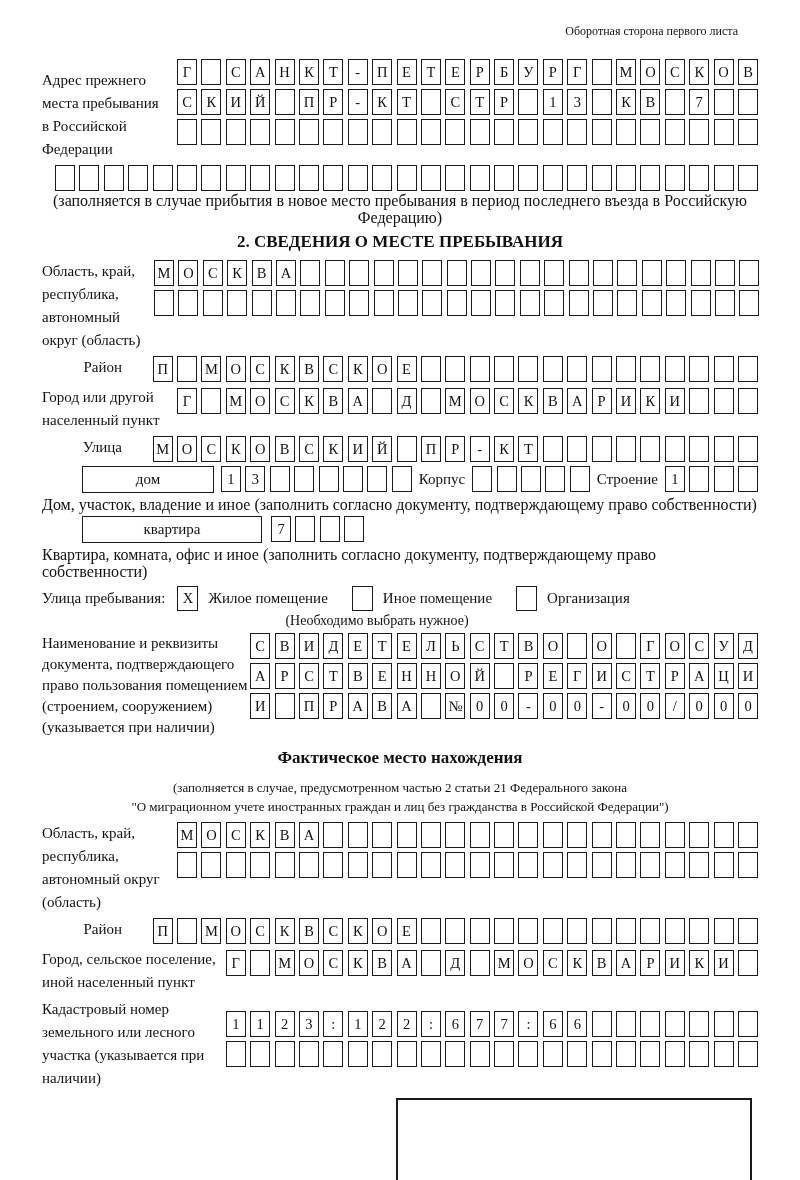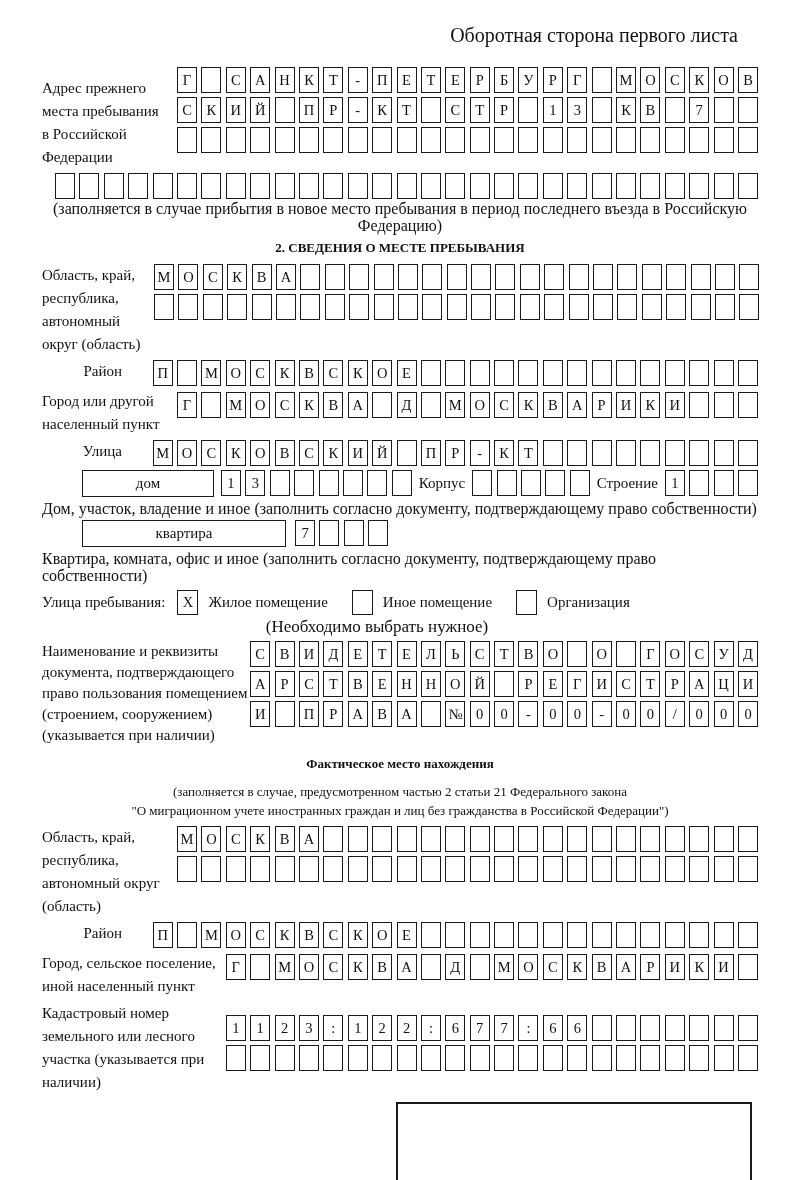--- a/index.html
+++ b/index.html
@@ -1,51 +1,51 @@
 <!DOCTYPE html>
 <html><head>
 <meta charset="utf-8">
 <style>
   html,body{margin:0;padding:0;background:#fff;}
   body{width:800px;font-family:"Liberation Serif","DejaVu Serif",serif;color:#111;}
   .page{width:800px;min-height:1180px;box-sizing:border-box;padding:20px 42px 10px 42px;}
 
-  .top-note{text-align:right;font-size:20px;margin:4px 20px 20px 0;}
+  .top-note{text-align:right;font-size:12px;margin:4px 20px 20px 0;}
 
   
   .cells{display:flex;gap:4.4px;justify-content:flex-end;}
   .cell{box-sizing:border-box;width:20px;height:26px;border:1.7px solid #1a1a1a;
         display:flex;align-items:center;justify-content:center;
         font-size:14.5px;line-height:1;background:#fff;flex:0 0 20px;}
   .cells-stack{display:flex;flex-direction:column;align-items:flex-end;gap:4px;}
 
   .frow{display:flex;justify-content:space-between;margin-bottom:4px;}
   .flabel{font-size:15px;line-height:23px;flex-shrink:0;}
   .w120{width:122px;margin-top:10px;} .w112{width:112px;} .w132{width:132px;} .w70{width:80px;text-align:right;}
   .w205{width:206px;} .w180{width:182px;}
 
   .caption{font-size:16px;line-height:17px;margin:1px 0 3px 0;}
   .caption.center{text-align:center;}
-  .sec-title{text-align:center;font-weight:bold;font-size:13px;margin:6px 0 8px 0;}
+  .sec-title{text-align:center;font-weight:bold;font-size:17px;margin:6px 0 8px 0;}
 
   
   .inline-row{display:flex;align-items:flex-start;margin-bottom:3px;padding-left:40px;}
   .widebox{box-sizing:border-box;border:1.9px solid #1a1a1a;height:27px;
            display:flex;align-items:center;justify-content:center;font-size:15px;}
   .dom-box{width:148px;margin-right:7px;}
-  .kv-box{width:204px;margin-right:9px;}
+  .kv-box{width:180px;margin-right:9px;}
   .inline-lbl{font-size:15px;line-height:27px;padding:0 7px;white-space:nowrap;}
 
   
   .chk-row{display:flex;align-items:center;margin:6px 0 2px 0;font-size:15px;}
   .chk{box-sizing:border-box;width:21px;height:25px;border:1.9px solid #1a1a1a;
        display:flex;align-items:center;justify-content:center;font-size:14.5px;}
   .chk-row .lbl{margin:0 10px 0 10px;}
   .chk-gap{margin-left:14px;}
-  .chk-caption{font-size:17px;text-align:center;width:330px;margin:0 0 4px 170px;}
+  .chk-caption{font-size:14px;text-align:center;width:330px;margin:0 0 4px 170px;}
 
   .fact-caption{font-size:13px;line-height:19px;text-align:center;margin:0;}
 
   .kad-cells{padding-top:13px;}
 
   .stamp-box{box-sizing:border-box;border:2px solid #1a1a1a;width:356px;height:174px;
              margin:8px 4px 6px 354px;background:#fff;}
 </style>
 </head>
 <body>

